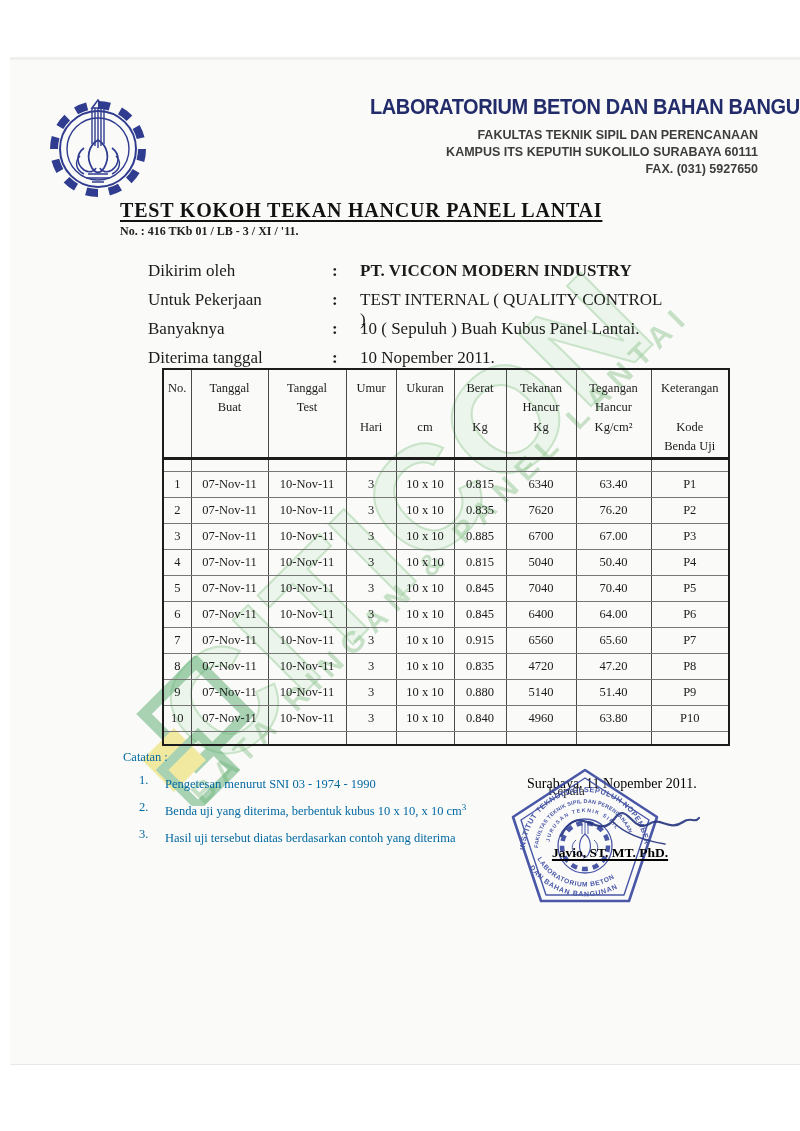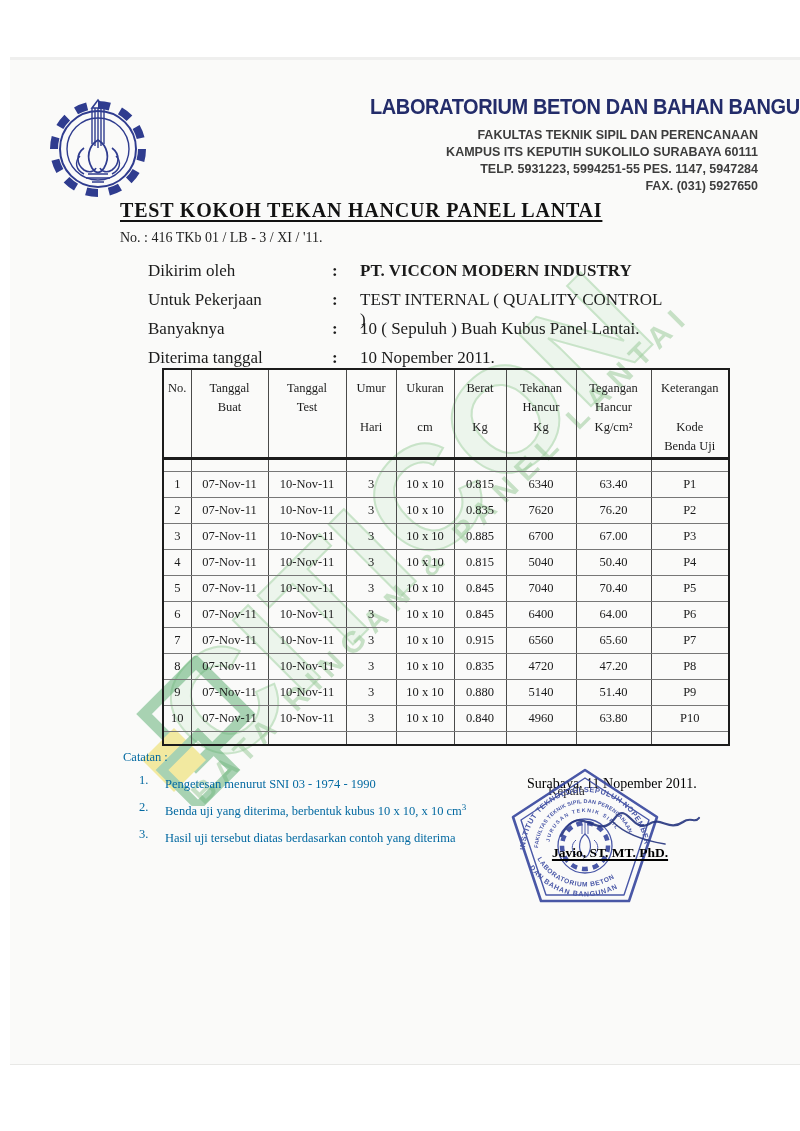--- a/index.html
+++ b/index.html
@@ -26,21 +26,21 @@
                 font-family:"Liberation Sans", sans-serif; }
   .head-org { font-size:20px; font-weight:bold; color:#232c6a; letter-spacing:-0.4px;
               transform:scaleY(1.08); transform-origin:top right; white-space:nowrap; }
   .head-line { font-size:12.5px; font-weight:bold; color:#3d3d3d; line-height:17px; }
   .head-lines { margin-top:9px; }
 
   
   .title-wrap { position:absolute; left:120px; top:199px; width:570px; text-align:left; z-index:1; }
   .title-main { font-size:20px; font-weight:bold; color:#121212; letter-spacing:0.8px;
                 text-decoration:underline; text-underline-offset:3px; text-decoration-thickness:2px; }
-  .title-no { font-size:14px; color:#222; margin-top:8px; }
+  .title-no { font-size:12px; color:#222; margin-top:2px;font-weight:bold; }
 
   
   .info { position:absolute; left:148px; top:261px; width:520px; z-index:1; }
   .info-row { display:flex; height:29px; align-items:flex-start; font-size:17px; color:#1b1b1b; }
   .info-label { width:184px; }
   .info-colon { width:28px; font-weight:bold; }
   .info-value { flex:1; }
   .info-row.bold .info-value { font-weight:bold; }
 
   
@@ -99,21 +99,20 @@
     <path d="M38 60 C32 66 34 74 42 78 M74 60 C80 66 78 74 70 78" stroke-width="1.4"></path>
     <path d="M46 78 H66 M44 82 H68 M50 86 H62" stroke-width="1.6"></path>
   </g>
 </svg>
 
 <div class="head-block">
   <div class="head-org">LABORATORIUM BETON DAN BAHAN BANGUNAN</div>
   <div class="head-lines">
     <div class="head-line">FAKULTAS TEKNIK SIPIL DAN PERENCANAAN</div>
     <div class="head-line">KAMPUS ITS KEPUTIH SUKOLILO SURABAYA 60111</div>
-    <div class="head-line">TELP. 5931223, 5994251-55 PES. 1147, 5947284</div>
     <div class="head-line">FAX. (031) 5927650</div>
   </div>
 </div>
 
 <div class="title-wrap">
   <div class="title-main">TEST KOKOH TEKAN HANCUR PANEL LANTAI</div>
   <div class="title-no">No. :  416 TKb 01 / LB - 3 / XI / '11.</div>
 </div>
 
 <div class="info">

